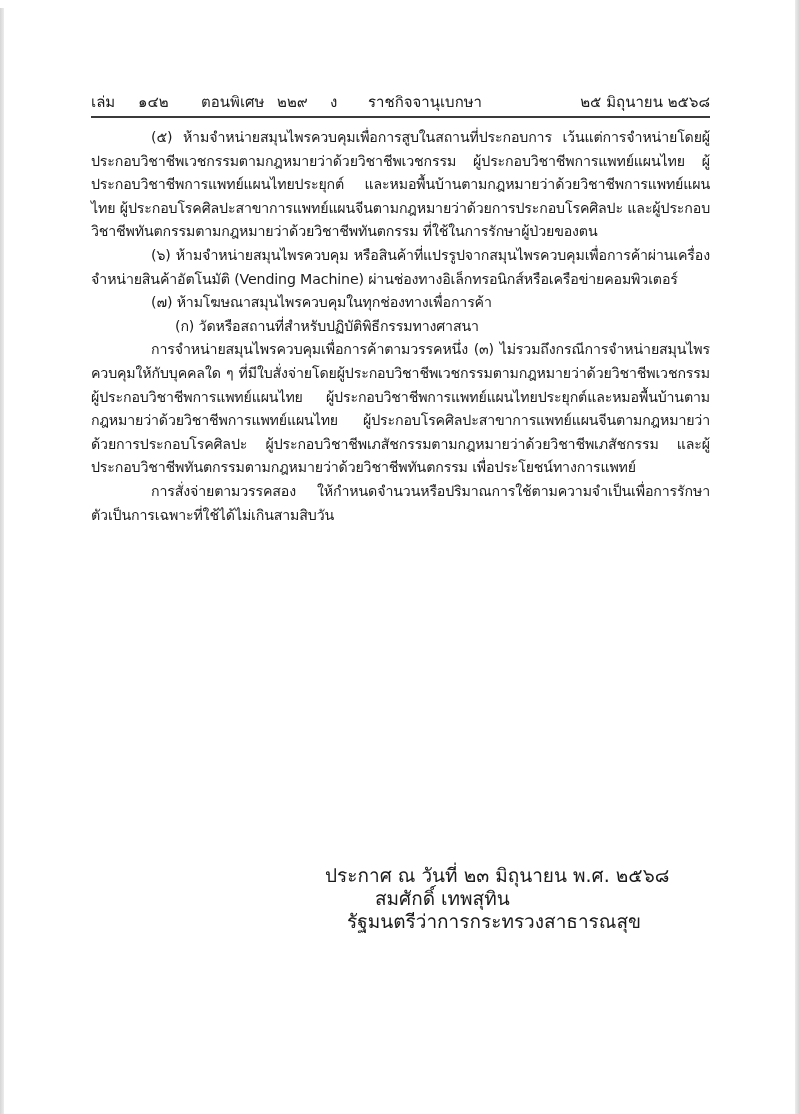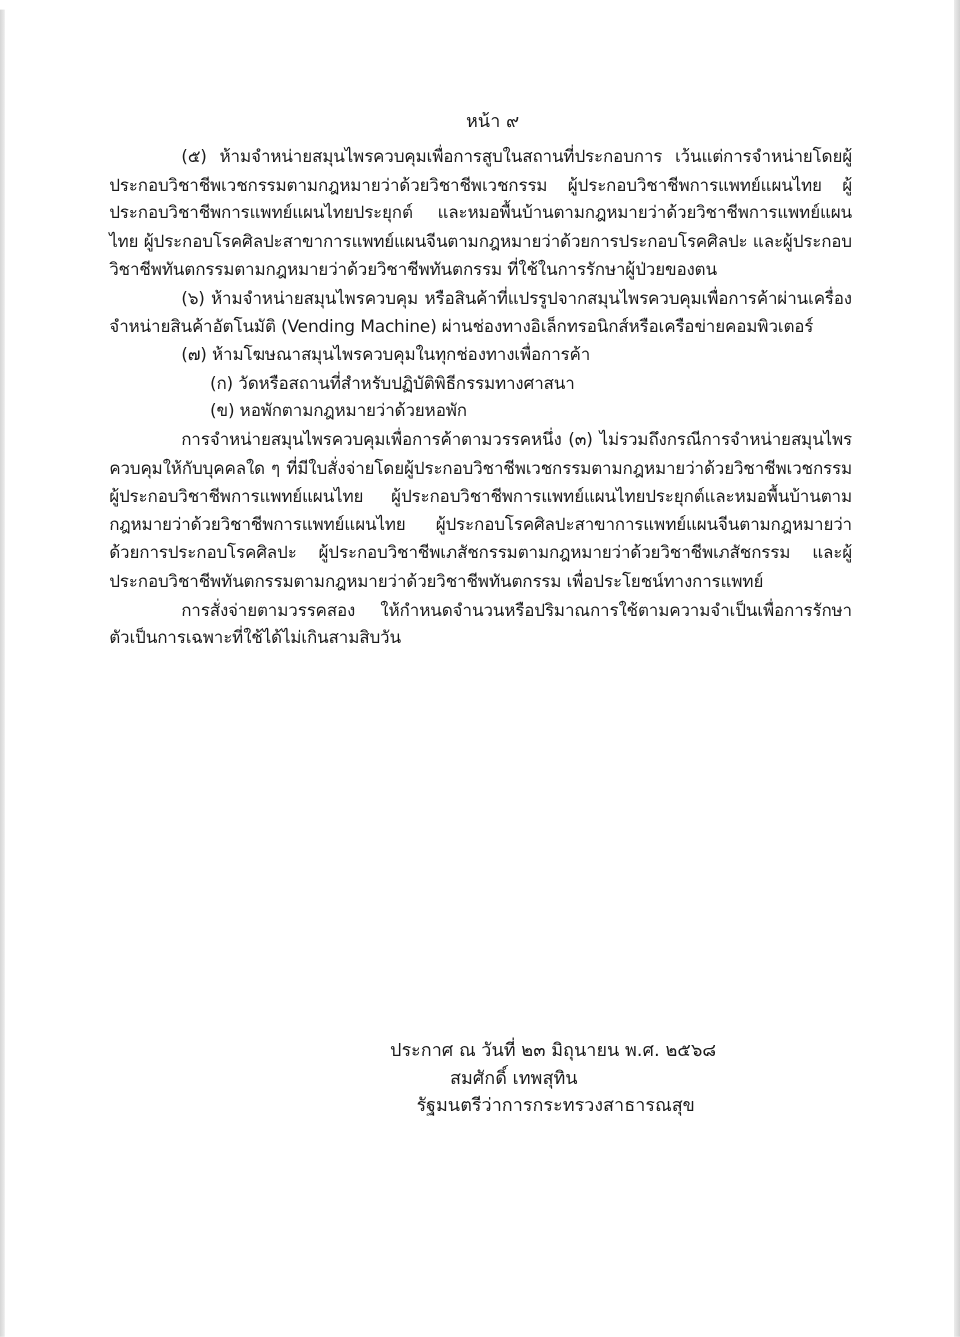--- a/index.html
+++ b/index.html
@@ -72,44 +72,51 @@
     }
     .indent { text-indent: 60px; }
     .sub {
       padding-left: 84px;
     }
     .sig {
       position: absolute;
       top: 774px;
       left: 0;
       width: 619px;
-      font-size: 15px;
+      font-size: 19px;
       line-height: 23px;
     }
     .sig div { white-space: nowrap; }
     .sig-date { padding-left: 234px; }
     .sig-name { padding-left: 284px; }
     .sig-title { padding-left: 256px; }
   </style>
 </head>
 <body>
 
 <div class="edge-left"></div>
 <div class="edge-right"></div>
 
 <div class="page">
-  <div class="page-number">หน้า ๙</div>
 
+  <div class="header-row">
+    <span class="h-vol">เล่ม</span>
+    <span class="h-num">๑๔๒</span>
+    <span class="h-special">ตอนพิเศษ</span>
+    <span class="h-issue">๒๒๙</span>
+    <span class="h-section">ง</span>
+    <span class="h-gazette">ราชกิจจานุเบกษา</span>
+    <span class="h-date">๒๕ มิถุนายน ๒๕๖๘</span>
+  </div>
 
   <div class="body-text">
     <p class="indent">(๕) ห้ามจำหน่ายสมุนไพรควบคุมเพื่อการสูบในสถานที่ประกอบการ เว้นแต่การจำหน่ายโดยผู้ประกอบวิชาชีพเวชกรรมตามกฎหมายว่าด้วยวิชาชีพเวชกรรม ผู้ประกอบวิชาชีพการแพทย์แผนไทย ผู้ประกอบวิชาชีพการแพทย์แผนไทยประยุกต์ และหมอพื้นบ้านตามกฎหมายว่าด้วยวิชาชีพการแพทย์แผนไทย ผู้ประกอบโรคศิลปะสาขาการแพทย์แผนจีนตามกฎหมายว่าด้วยการประกอบโรคศิลปะ และผู้ประกอบวิชาชีพทันตกรรมตามกฎหมายว่าด้วยวิชาชีพทันตกรรม ที่ใช้ในการรักษาผู้ป่วยของตน</p>
     <p class="indent">(๖) ห้ามจำหน่ายสมุนไพรควบคุม หรือสินค้าที่แปรรูปจากสมุนไพรควบคุมเพื่อการค้าผ่านเครื่องจำหน่ายสินค้าอัตโนมัติ (Vending Machine) ผ่านช่องทางอิเล็กทรอนิกส์หรือเครือข่ายคอมพิวเตอร์</p>
     <p class="indent">(๗) ห้ามโฆษณาสมุนไพรควบคุมในทุกช่องทางเพื่อการค้า</p>
     <p class="sub">(ก) วัดหรือสถานที่สำหรับปฏิบัติพิธีกรรมทางศาสนา</p>
-    <p class="sub">(ข) หอพักตามกฎหมายว่าด้วยหอพัก</p>
     <p class="indent">การจำหน่ายสมุนไพรควบคุมเพื่อการค้าตามวรรคหนึ่ง (๓) ไม่รวมถึงกรณีการจำหน่ายสมุนไพรควบคุมให้กับบุคคลใด ๆ ที่มีใบสั่งจ่ายโดยผู้ประกอบวิชาชีพเวชกรรมตามกฎหมายว่าด้วยวิชาชีพเวชกรรม ผู้ประกอบวิชาชีพการแพทย์แผนไทย ผู้ประกอบวิชาชีพการแพทย์แผนไทยประยุกต์และหมอพื้นบ้านตามกฎหมายว่าด้วยวิชาชีพการแพทย์แผนไทย ผู้ประกอบโรคศิลปะสาขาการแพทย์แผนจีนตามกฎหมายว่าด้วยการประกอบโรคศิลปะ ผู้ประกอบวิชาชีพเภสัชกรรมตามกฎหมายว่าด้วยวิชาชีพเภสัชกรรม และผู้ประกอบวิชาชีพทันตกรรมตามกฎหมายว่าด้วยวิชาชีพทันตกรรม เพื่อประโยชน์ทางการแพทย์</p>
     <p class="indent">การสั่งจ่ายตามวรรคสอง ให้กำหนดจำนวนหรือปริมาณการใช้ตามความจำเป็นเพื่อการรักษาตัวเป็นการเฉพาะที่ใช้ได้ไม่เกินสามสิบวัน</p>
   </div>
 
   <div class="sig">
     <div class="sig-date">ประกาศ ณ วันที่ ๒๓ มิถุนายน พ.ศ. ๒๕๖๘</div>
     <div class="sig-name">สมศักดิ์ เทพสุทิน</div>
     <div class="sig-title">รัฐมนตรีว่าการกระทรวงสาธารณสุข</div>
   </div>
 </div>

